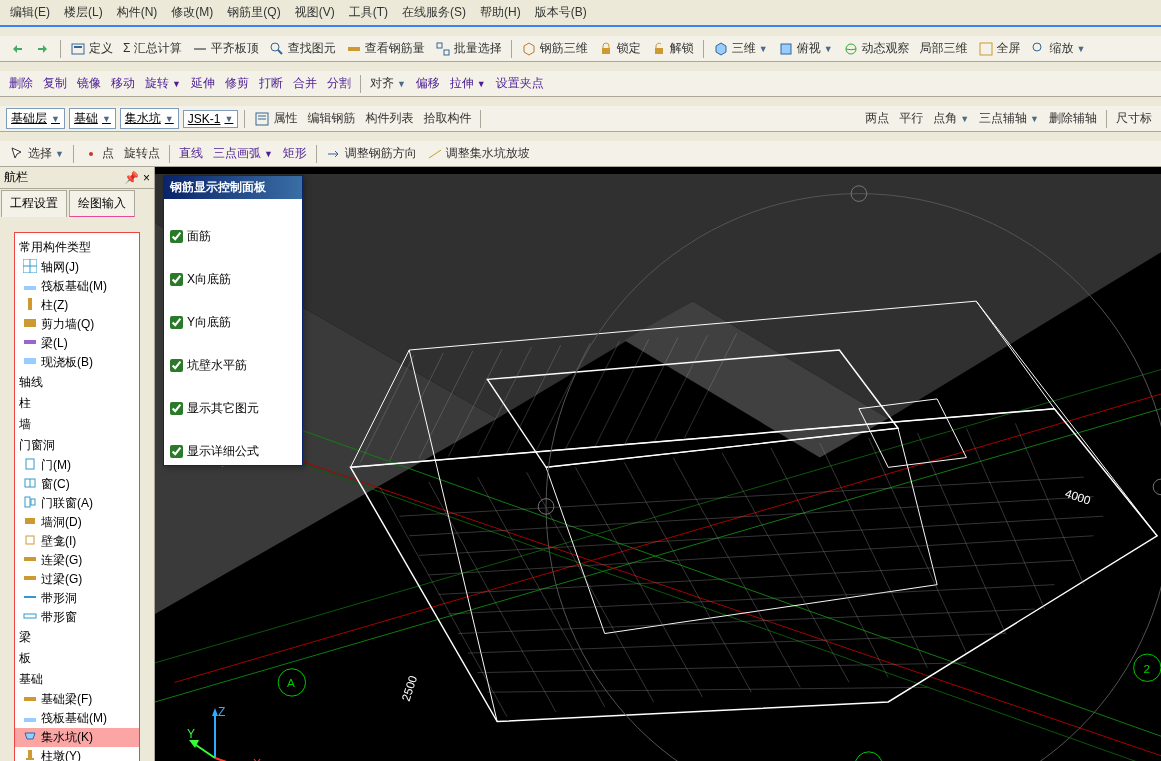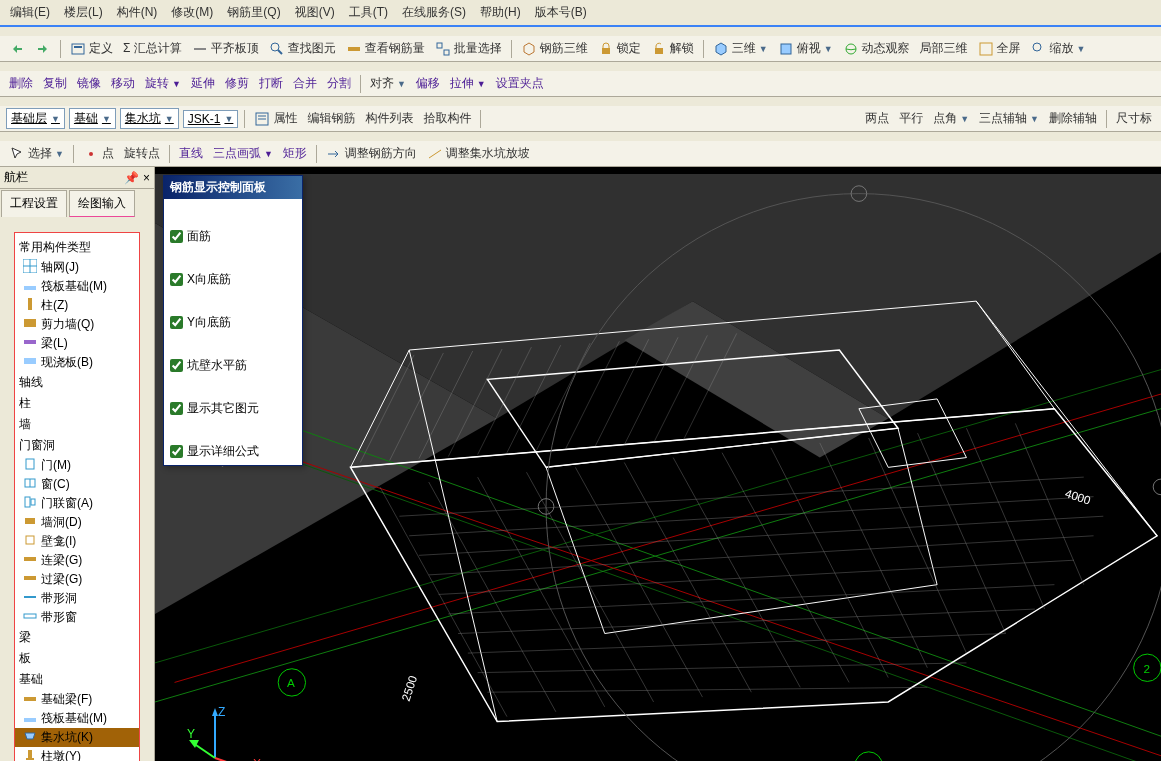--- a/index.html
+++ b/index.html
@@ -21,21 +21,21 @@
 
 .sidebar { width: 155px; background: #ece9d8; border-right: 1px solid #aca899; display: flex; flex-direction: column; }
 .sidebar-header { display: flex; align-items: center; justify-content: space-between; padding: 2px 4px; border-bottom: 1px solid #aca899; font-size: 12px; }
 .sidebar-tabs { display: flex; flex-direction: row; background: #ece9d8; }
 .sidebar-tab { padding: 4px 8px; text-align: center; border: 1px solid #aca899; border-bottom: none; background: #f4f2e8; margin: 1px; }
 .sidebar-tab:last-child { border-bottom: 1px solid #ec4899; }
 
 .tree { flex: 1; background: #fff; border: 1px solid #ef4444; margin: 14px; overflow-y: auto; padding: 4px 0; }
 .tree-heading { padding: 2px 4px; font-weight: normal; color: #000; }
 .tree-item { display: flex; align-items: flex-start; padding: 1px 4px 1px 8px; gap: 4px; cursor: default; }
-.tree-item.selected { background: #a16207; }
+.tree-item.selected { background: #fca5a5; }
 .tree-icon { width: 14px; height: 14px; display: inline-block; }
 
 .canvas-area { flex: 1; position: relative; background: #000; overflow: hidden; }
 
 .floating-panel { position: absolute; top: 8px; left: 8px; width: 140px; border: 1px solid #0a246a; background: #fff; box-shadow: 2px 2px 6px rgba(0,0,0,0.3); }
 .floating-title { background: linear-gradient(to right, #0a246a, #3a6ea5); color: #fff; padding: 3px 6px; font-weight: bold; }
 .floating-body { padding: 4px; }
 .check-item { display: flex; align-items: center; gap: 4px; padding: 1px 2px; margin-top: 24px; }
 .check-item input { accent-color: #2a7a2a; }
 

